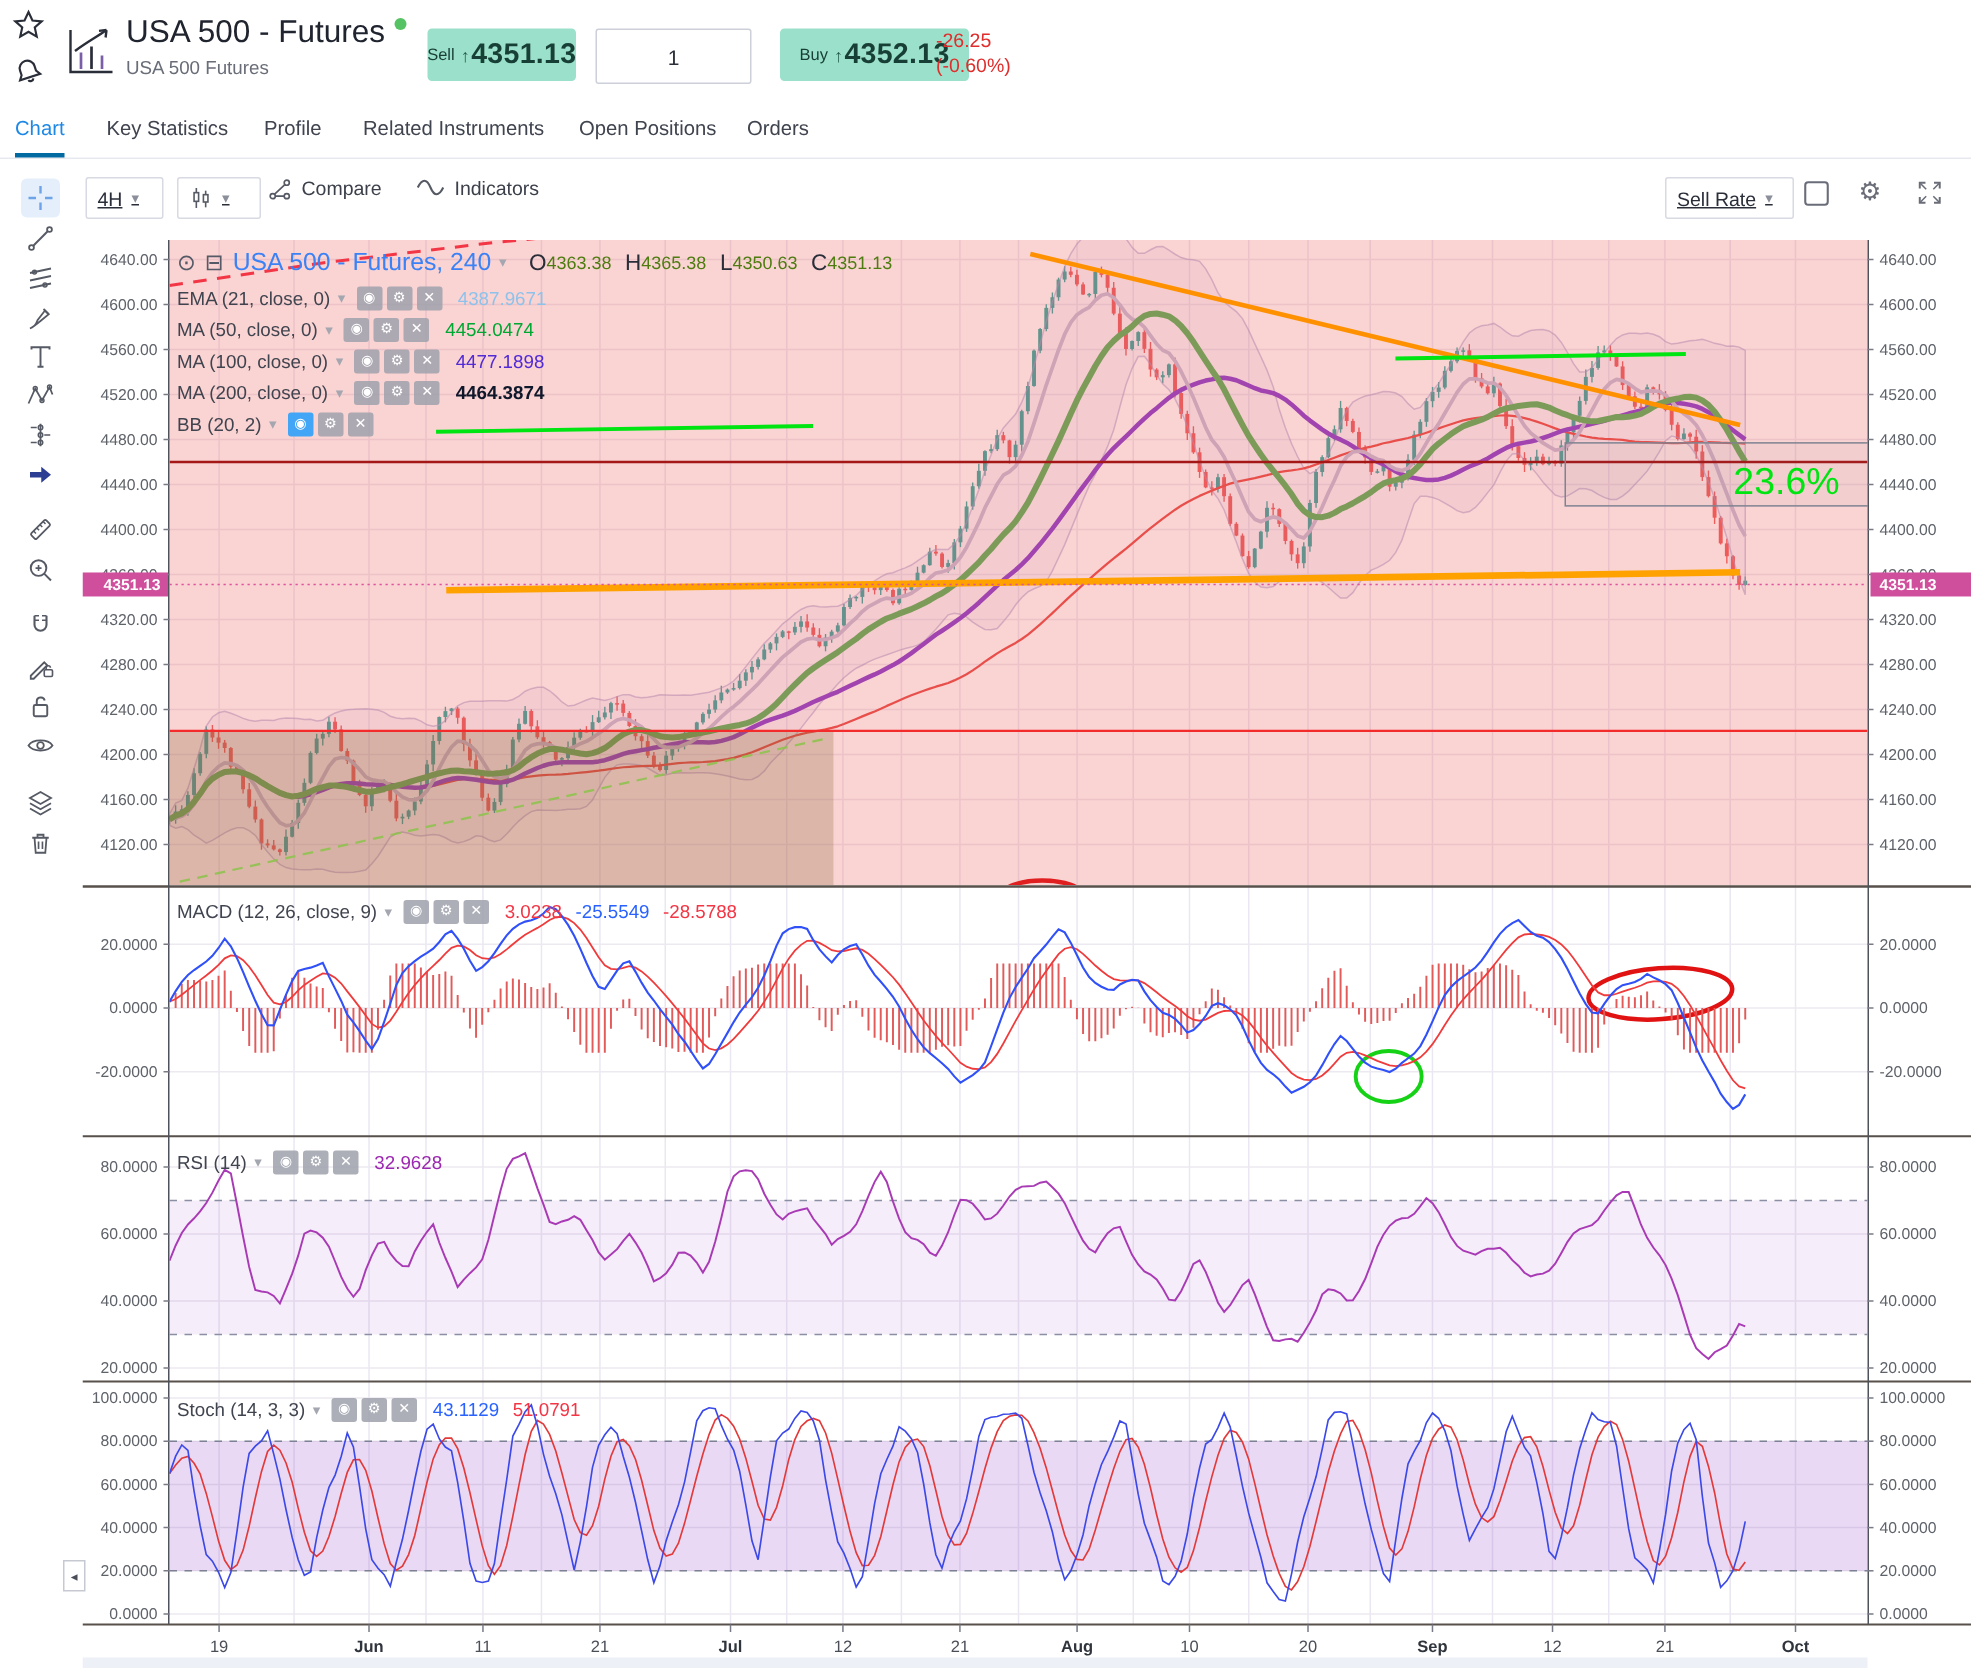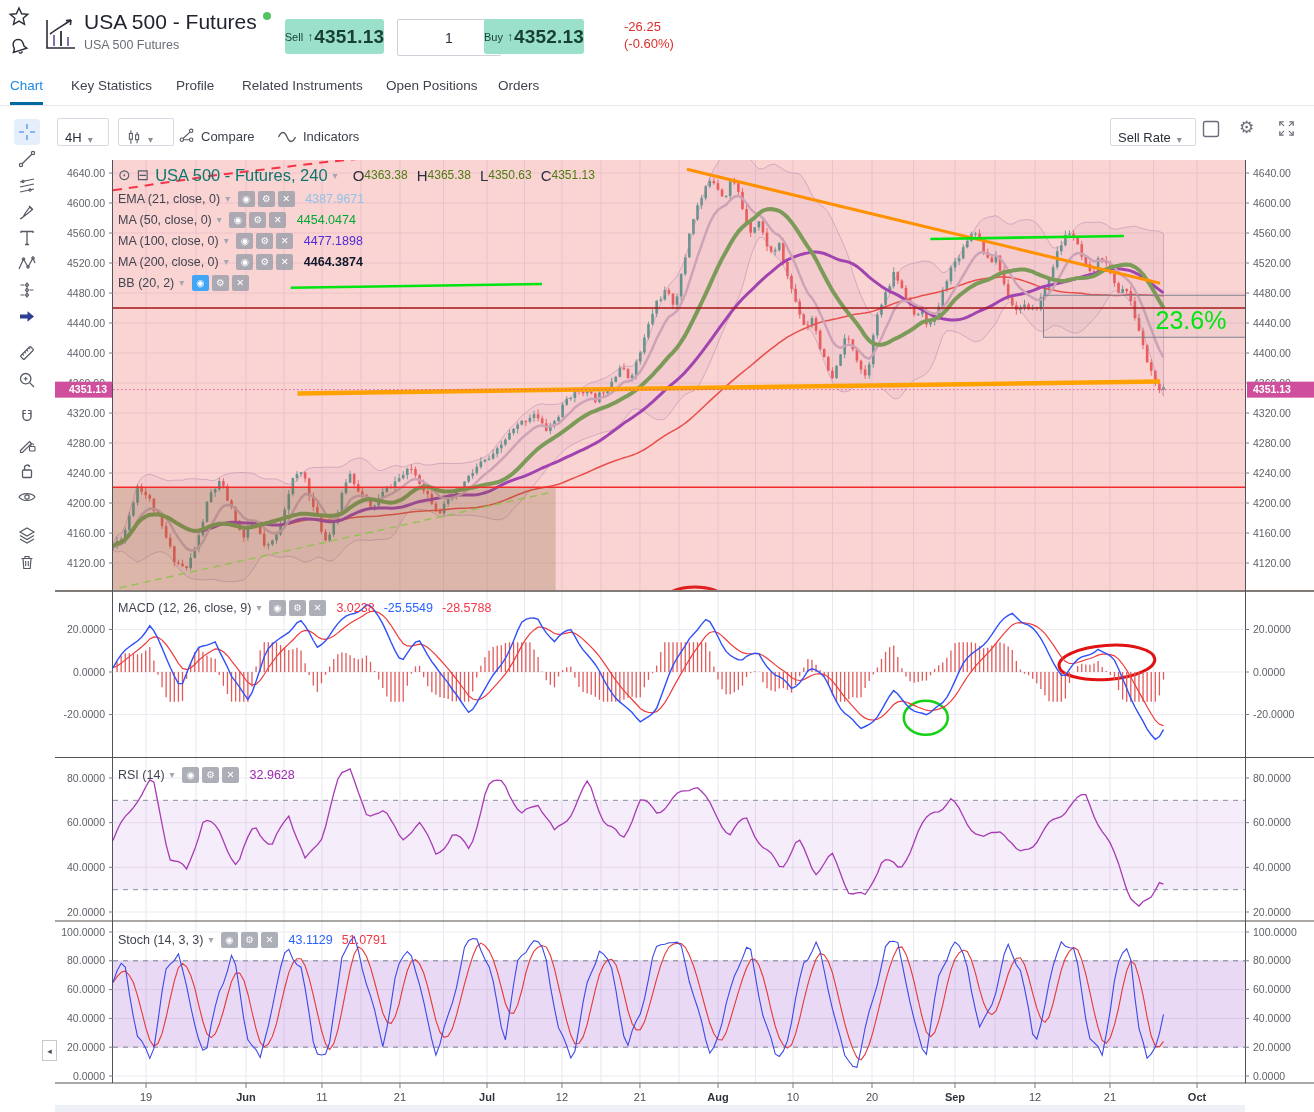--- a/index.html
+++ b/index.html
@@ -14,47 +14,47 @@
   #title .dot{display:inline-block;width:8px;height:8px;border-radius:50%;background:#55c263;
     vertical-align:top;margin:2px 0 0 6px;}
   #subtitle{position:absolute;left:84px;top:38px;font-size:12.5px;color:#696d78;}
   .trade-btn{position:absolute;top:19px;height:35px;background:#9be0ca;border:none;border-radius:3px;
     color:#173f35;cursor:pointer;display:flex;align-items:baseline;justify-content:center;
     padding:0 10px;box-sizing:border-box;}
   .trade-btn .sm{font-size:11px;margin-right:4px;align-self:center;}
   .trade-btn .arr{font-size:12px;margin-right:1px;align-self:center;color:#1d5547;}
   .trade-btn .px{font-size:19px;font-weight:bold;align-self:center;letter-spacing:.2px;}
   #sell-btn{left:285px;width:99px;}
-  #buy-btn{left:484px;width:100px;}
+  #buy-btn{left:520px;width:126px;}
   #qty-box{position:absolute;left:397px;top:19px;width:98px;height:33px;border:1px solid #cdd0d9;
     border-radius:2px;text-align:center;font-size:14px;color:#2a2e39;background:#fff;}
   #chg{position:absolute;left:624px;top:18px;font-size:13px;color:#df2e2c;line-height:17px;}
   
   #tabs{position:absolute;left:0;top:72px;width:1314px;height:33px;border-bottom:1px solid #e7e9ef;}
   .tab{position:absolute;top:6px;font-size:13.5px;color:#40444f;cursor:pointer;padding-bottom:9px;}
   .tab.active{color:#1e88e5;border-bottom:3px solid #0369a1;}
   
   #tbar{position:absolute;left:55px;top:112px;width:1259px;height:38px;}
   .tool-box{position:absolute;top:6px;height:26px;border:1px solid #d7dae2;border-radius:2px;
-    display:flex;align-items:flex-end;font-size:13px;color:#2a2e39;padding:0 7px;cursor:pointer;background:#fff;}
+    display:flex;align-items:center;font-size:13px;color:#2a2e39;padding:0 7px;cursor:pointer;background:#fff;text-decoration:underline;}
   .caret{font-size:10px;color:#8b8f9a;margin-left:6px;}
-  .tool-lbl{position:absolute;top:6px;height:26px;display:flex;align-items:flex-end;font-size:13px;
+  .tool-lbl{position:absolute;top:6px;height:26px;display:flex;align-items:flex-start;font-size:13px;
     color:#3c404b;cursor:pointer;}
   .tool-lbl svg{margin-right:6px;}
   .tb-ico{position:absolute;top:7px;cursor:pointer;}
   
   #side{position:absolute;left:0;top:112px;width:55px;height:1000px;background:#fff;}
   .s-ico{position:absolute;left:14px;width:26px;height:26px;display:flex;align-items:center;
     justify-content:center;cursor:pointer;border-radius:4px;}
   .s-ico.active{background:#e4effb;}
   
   #chart-wrap{position:absolute;left:55px;top:150px;width:1259px;height:962px;}
   #chart-svg{position:absolute;left:0;top:0;}
   .legend{position:absolute;font-size:12.5px;color:#40444f;white-space:nowrap;z-index:5;}
-  .legend .ttl{font-size:16.5px;color:#0f766e;}
+  .legend .ttl{font-size:16.5px;color:#3b82f6;}
   .legend .ohlc-l{font-size:15px;color:#2a2e39;margin-left:9px;}
   .legend .ohlc-v{font-size:12px;color:#4d7c0f;}
   .lrow{height:21px;display:flex;align-items:center;}
   .lbtn{display:inline-block;width:17px;height:16px;background:rgba(158,161,171,.85);border-radius:2px;
     color:#fff;font-size:9.5px;line-height:16px;text-align:center;margin:0 1.5px;cursor:pointer;}
   .lbtn.blue{background:#42a5f5;}
   .lcaret{font-size:10px;color:#a4a7b0;margin:0 6px 0 5px;}
   .lval{margin-left:9px;font-size:12.5px;}
   .glyph{color:#565a66;font-size:15px;margin-right:6px;}
   #collapse{position:absolute;left:42px;top:1040px;width:13px;height:19px;background:#fff;

